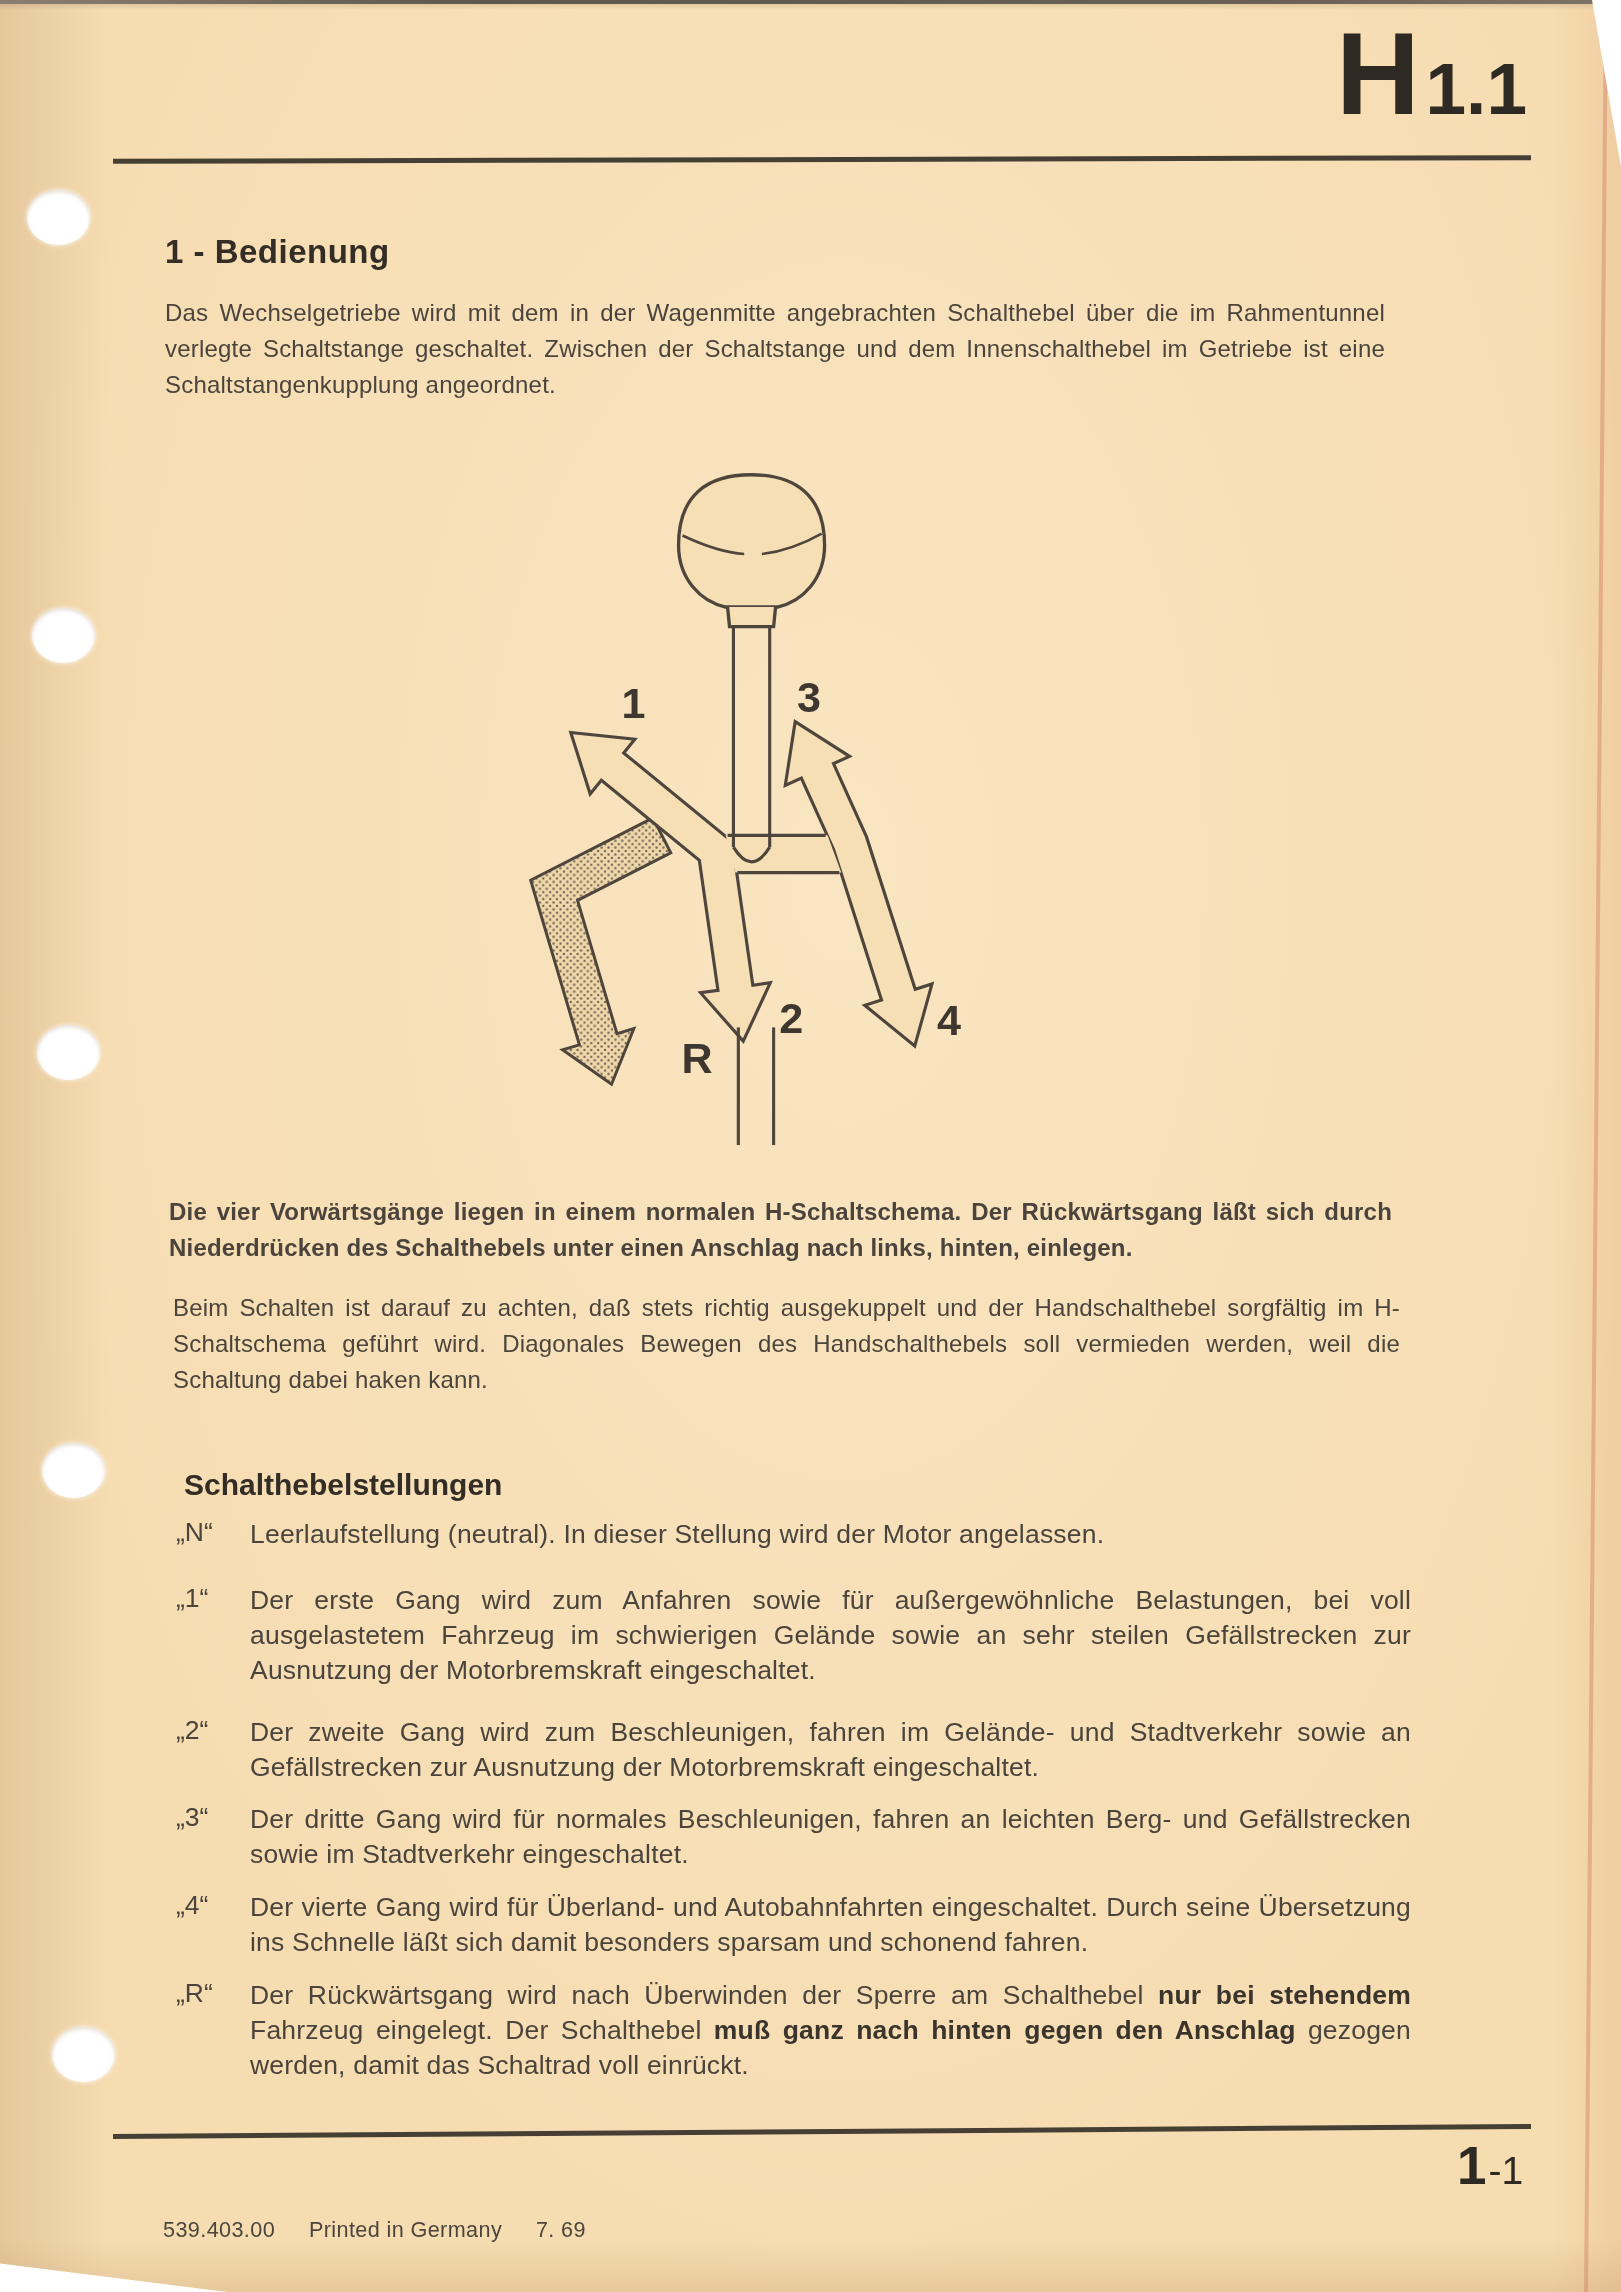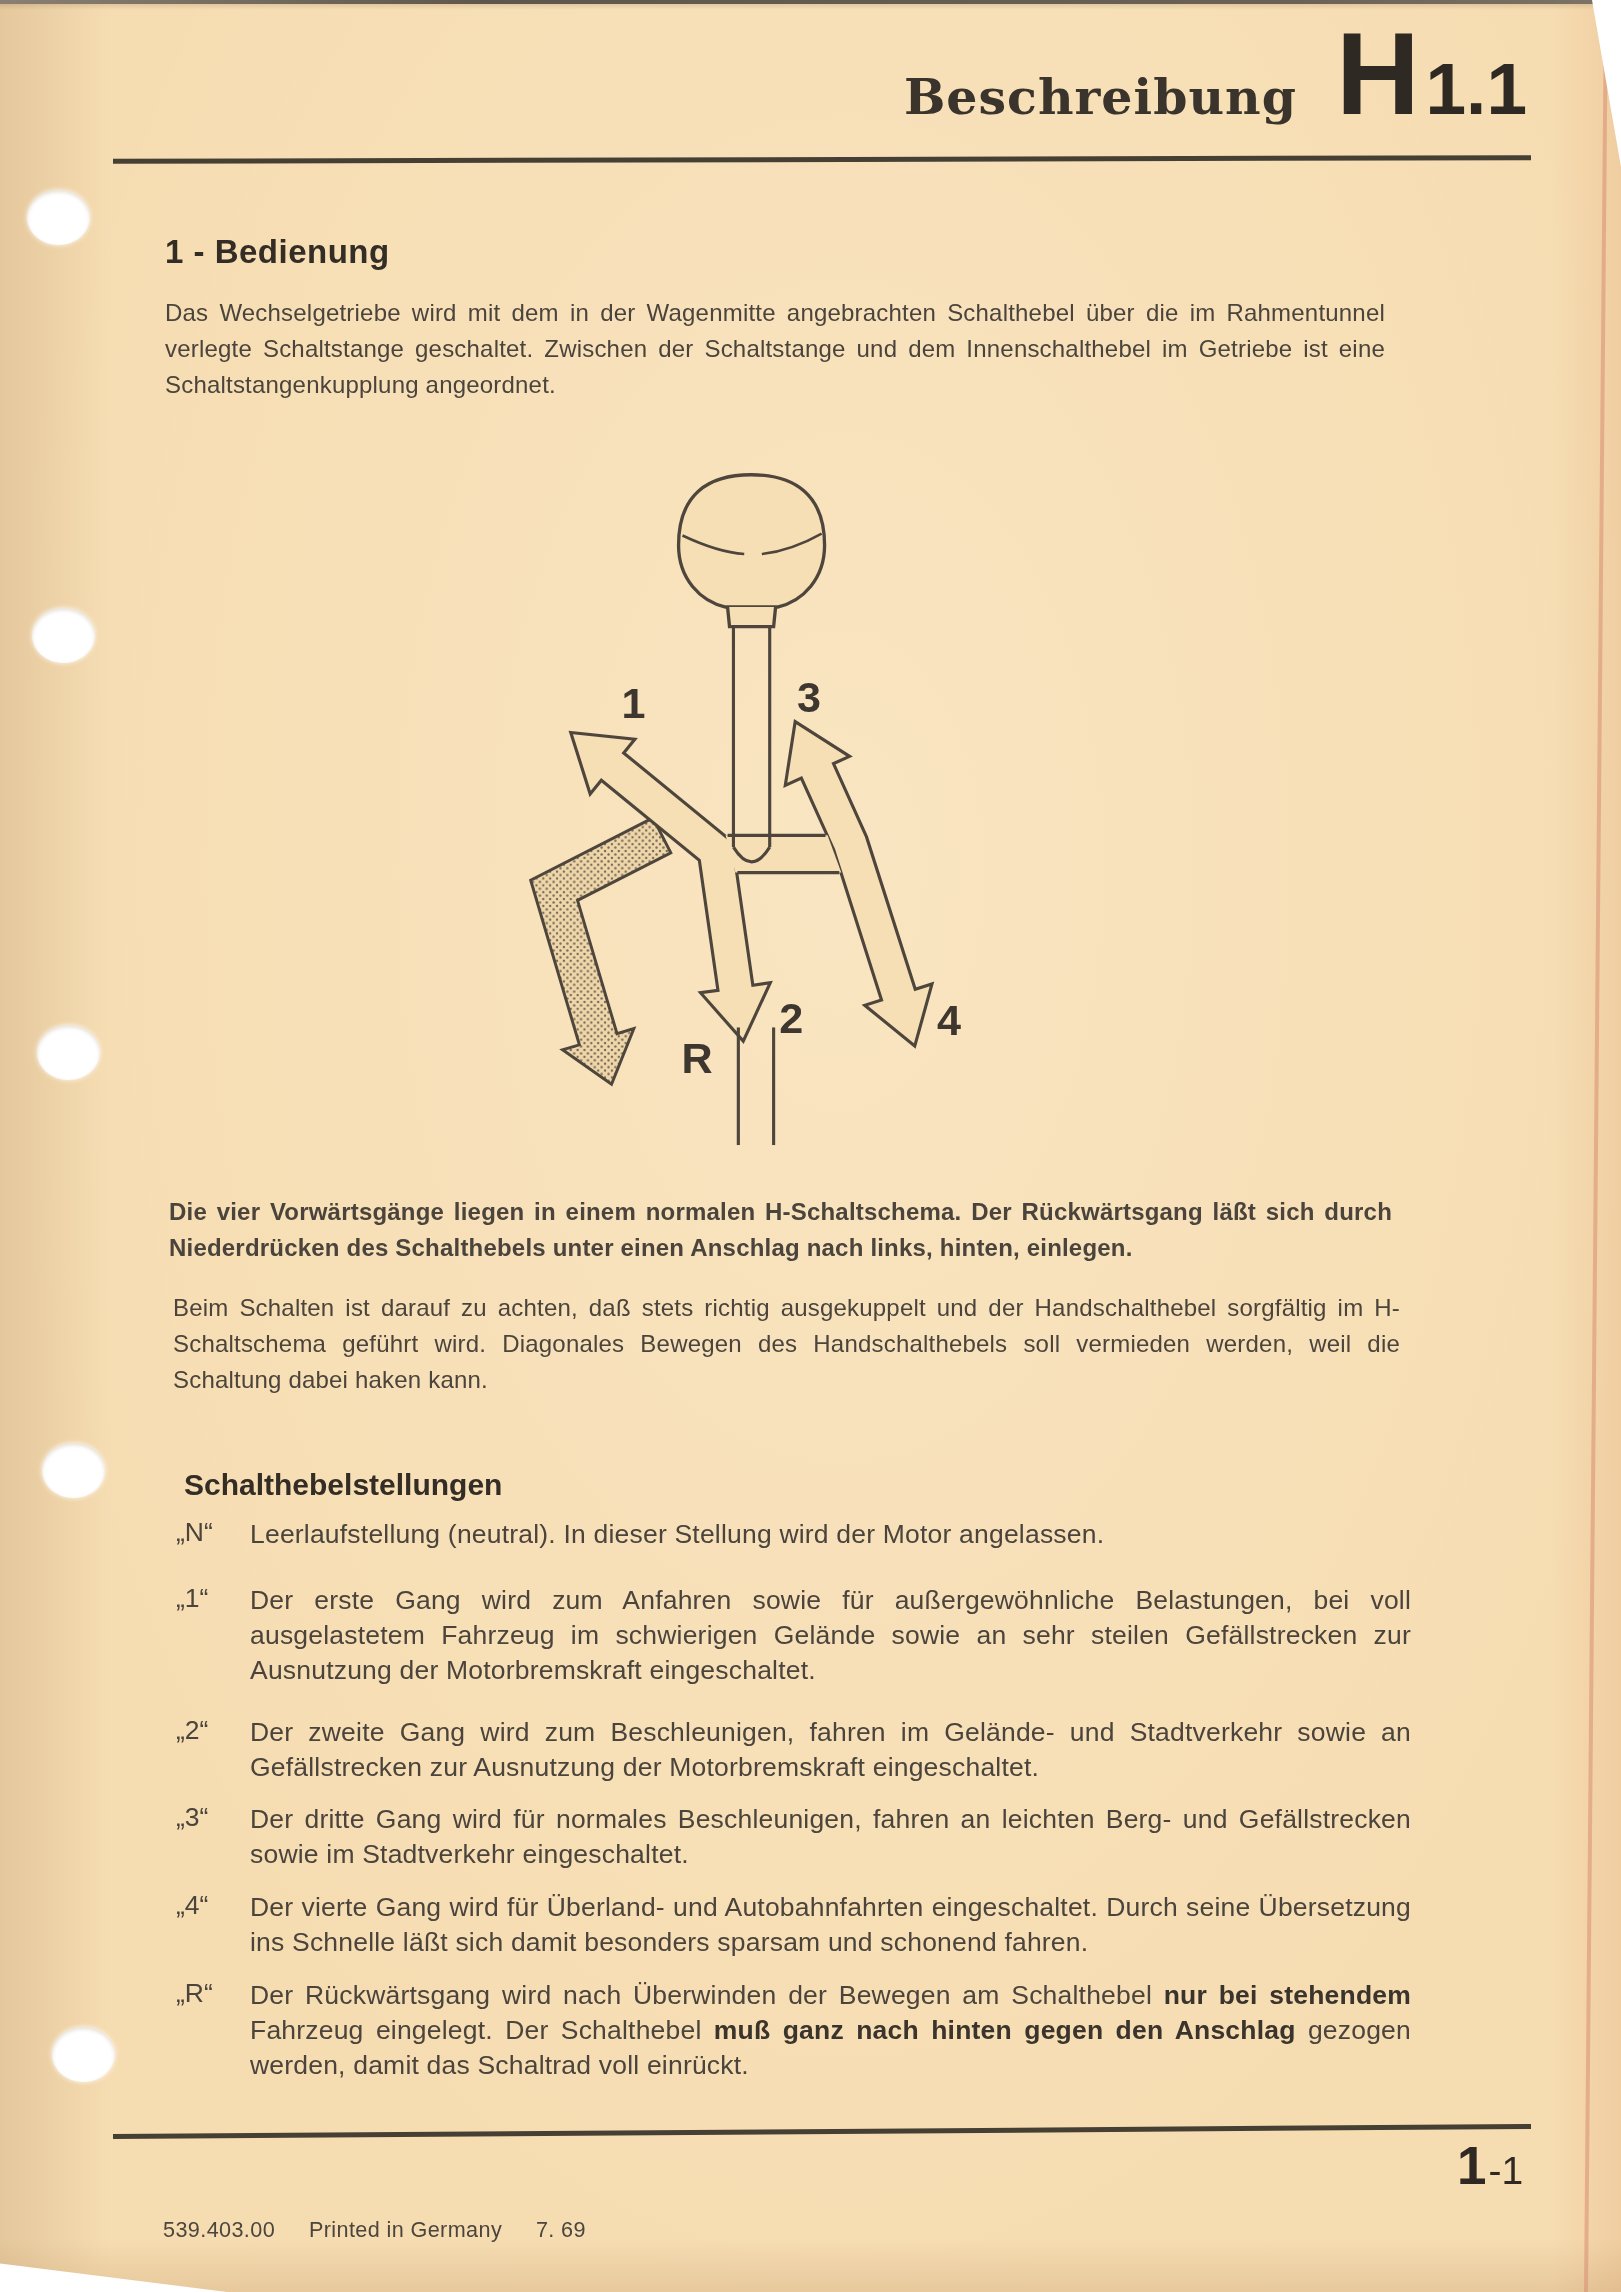--- a/index.html
+++ b/index.html
@@ -75,21 +75,20 @@
   <div class="corner-tr"></div>
   <div class="corner-bl"></div>
 
   <div class="hole" style="left:27.4px;top:190px;"></div>
   <div class="hole" style="left:32px;top:608px;"></div>
   <div class="hole" style="left:37px;top:1025px;"></div>
   <div class="hole" style="left:42px;top:1443px;"></div>
   <div class="hole" style="left:52px;top:2027px;"></div>
 
   <header class="hdr">
-    <span class="hdr-word">Beschreibung</span>
     <span class="hdr-H">H</span>
     <span class="hdr-num">1.1</span>
   </header>
   <div class="rule rule-top"></div>
 
   <h2 class="h-section">1 - Bedienung</h2>
 
   <p class="body-text p-intro">Das Wechselgetriebe wird mit dem in der Wagenmitte angebrachten Schalthebel über die im Rahmentunnel verlegte Schaltstange geschaltet. Zwischen der Schaltstange und dem Innenschalthebel im Getriebe ist eine Schaltstangenkupplung angeordnet.</p>
 
   <svg class="diagram" viewBox="0 0 700 720">
@@ -159,21 +158,21 @@
       <div class="pos-row" style="top: 1802px;">
         <span class="pos-key">„3“</span>
         <div class="pos-body"><span>Der dritte Gang wird für normales Beschleunigen, fahren an leichten Berg- und Gefällstrecken sowie im Stadtverkehr eingeschaltet.</span></div>
       </div>
       <div class="pos-row" style="top: 1890px;">
         <span class="pos-key">„4“</span>
         <div class="pos-body"><span>Der vierte Gang wird für Überland- und Autobahnfahrten eingeschaltet. Durch seine Übersetzung ins Schnelle läßt sich damit besonders sparsam und schonend fahren.</span></div>
       </div>
       <div class="pos-row" style="top: 1978px;">
         <span class="pos-key">„R“</span>
-        <div class="pos-body"><span>Der Rückwärtsgang wird nach Überwinden der Bewegen am Schalthebel </span><b>nur bei stehendem</b><span> Fahrzeug eingelegt. Der Schalthebel </span><b>muß ganz nach hinten gegen den Anschlag</b><span> gezogen werden, damit das Schaltrad voll einrückt.</span></div>
+        <div class="pos-body"><span>Der Rückwärtsgang wird nach Überwinden der Sperre am Schalthebel </span><b>nur bei stehendem</b><span> Fahrzeug eingelegt. Der Schalthebel </span><b>muß ganz nach hinten gegen den Anschlag</b><span> gezogen werden, damit das Schaltrad voll einrückt.</span></div>
       </div>
     </div>
 
   <div class="rule rule-bottom"></div>
   <div class="pageno">
     <span class="pn-major">1</span>
     <span class="pn-minor">-1</span>
   </div>
   <div class="printline">
     <span>539.403.00</span>

